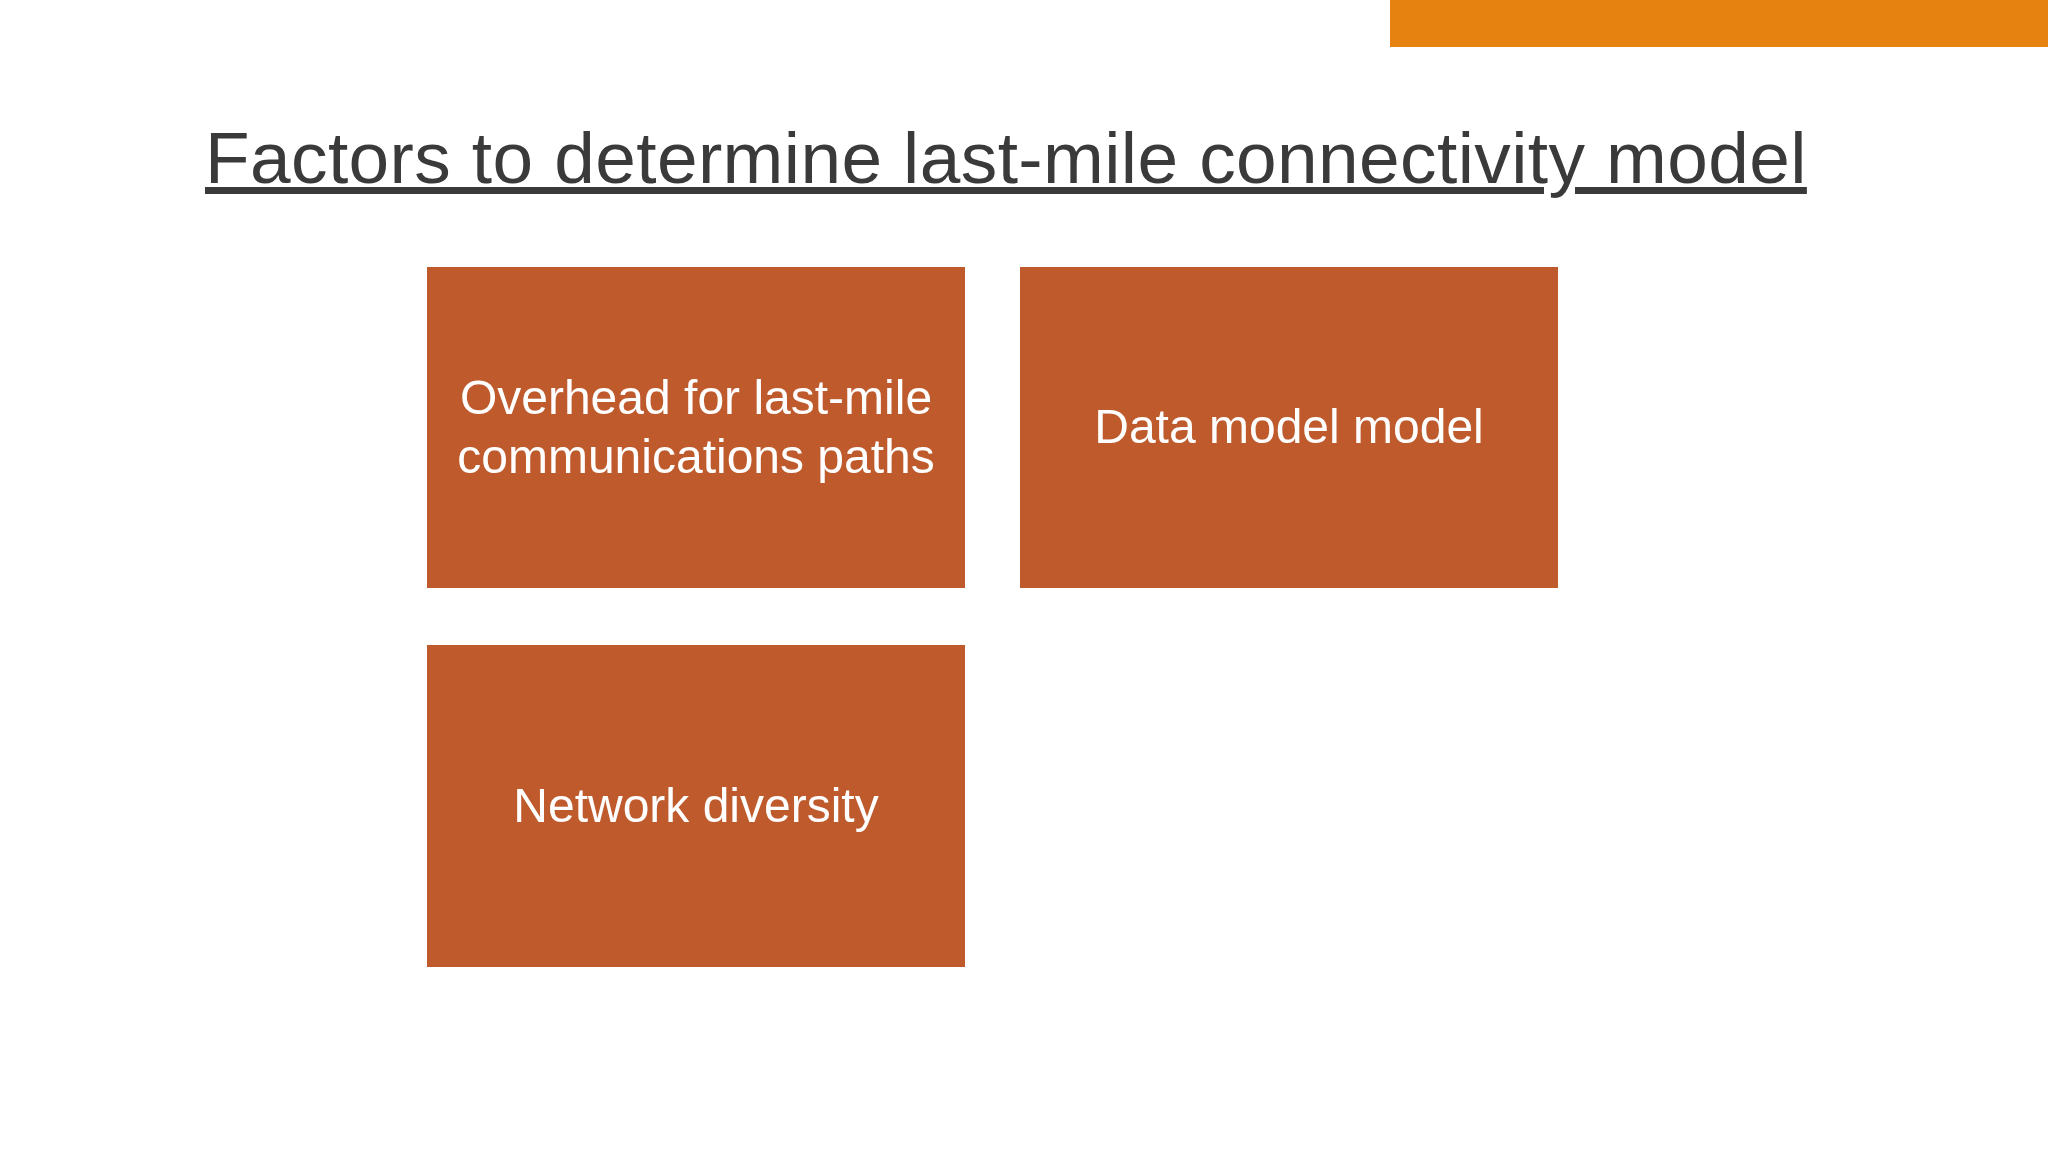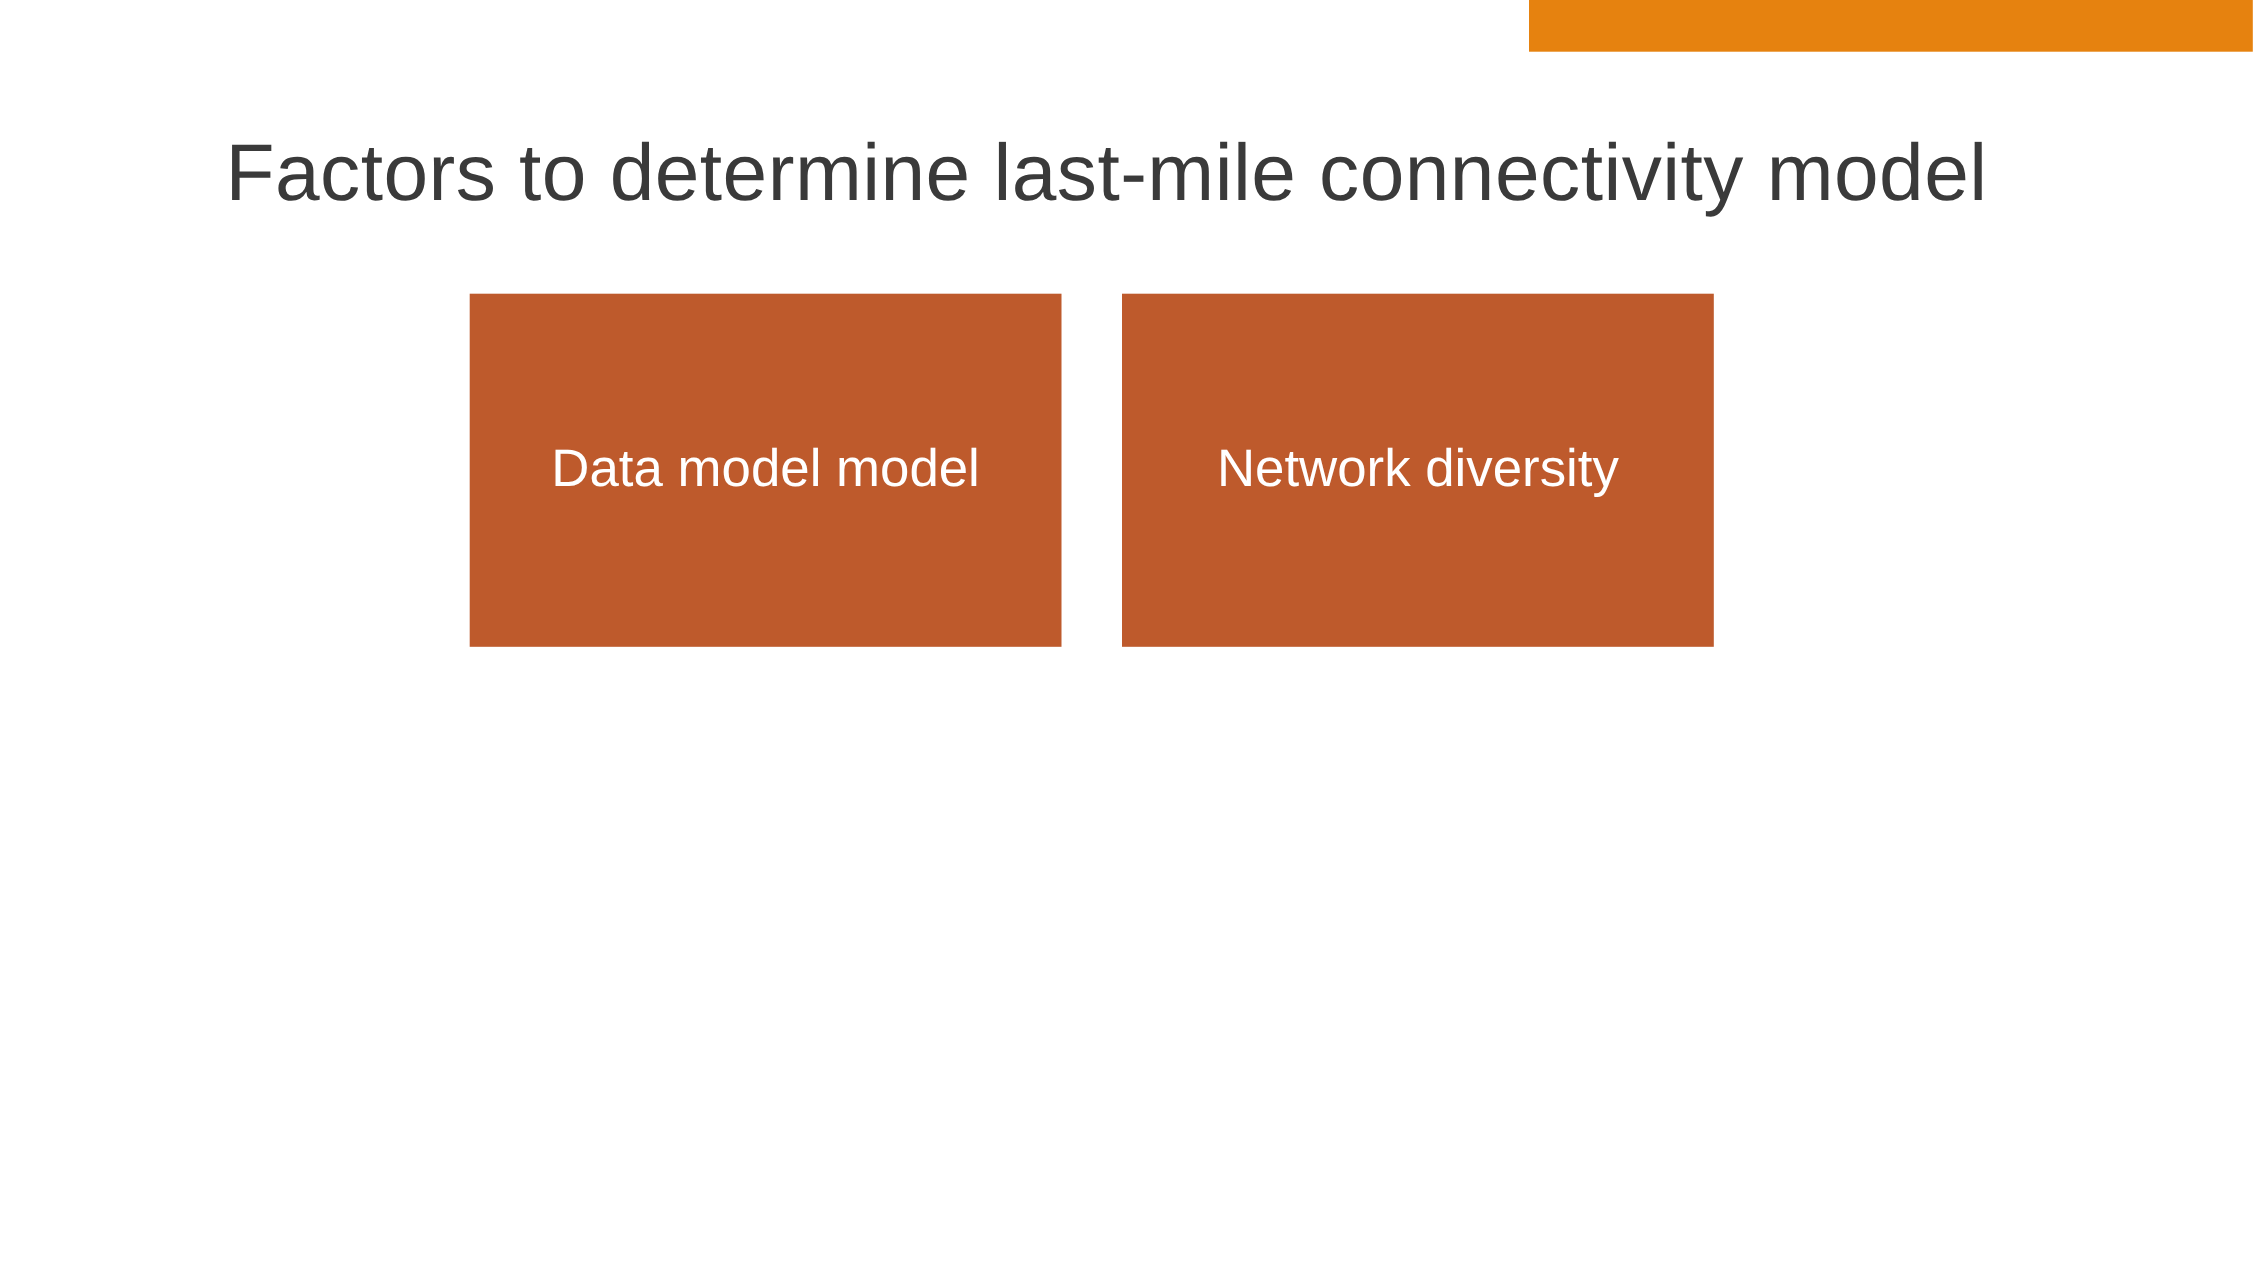--- a/index.html
+++ b/index.html
@@ -30,20 +30,21 @@
     position: absolute;
     top: 114px;
     left: 205px;
     margin: 0;
     font-weight: 400;
     font-size: 73px;
     line-height: 1.2;
     letter-spacing: 0.4px;
     white-space: nowrap;
     color: var(--title-text, #3A3A3A);
+    text-decoration: underline;
   }
   .factor-grid {
     position: absolute;
     left: 427px;
     top: 267px;
     display: grid;
     grid-template-columns: 538px 538px;
     grid-template-rows: 321px 322px;
     column-gap: 55px;
     row-gap: 57px;
@@ -65,20 +66,23 @@
 <body>
 
 <div class="slide">
 
   <div class="accent-bar"></div>
 
   <h1 class="slide-title">Factors to determine last-mile connectivity model</h1>
 
   <div class="factor-grid">
     <div class="factor-box">
+      <span>Overhead for last-mile communications paths</span>
+    </div>
+    <div class="factor-box">
       <span>Data model model</span>
     </div>
     <div class="factor-box">
       <span>Network diversity</span>
     </div>
   </div>
 
 </div>
 
 </body></html>

